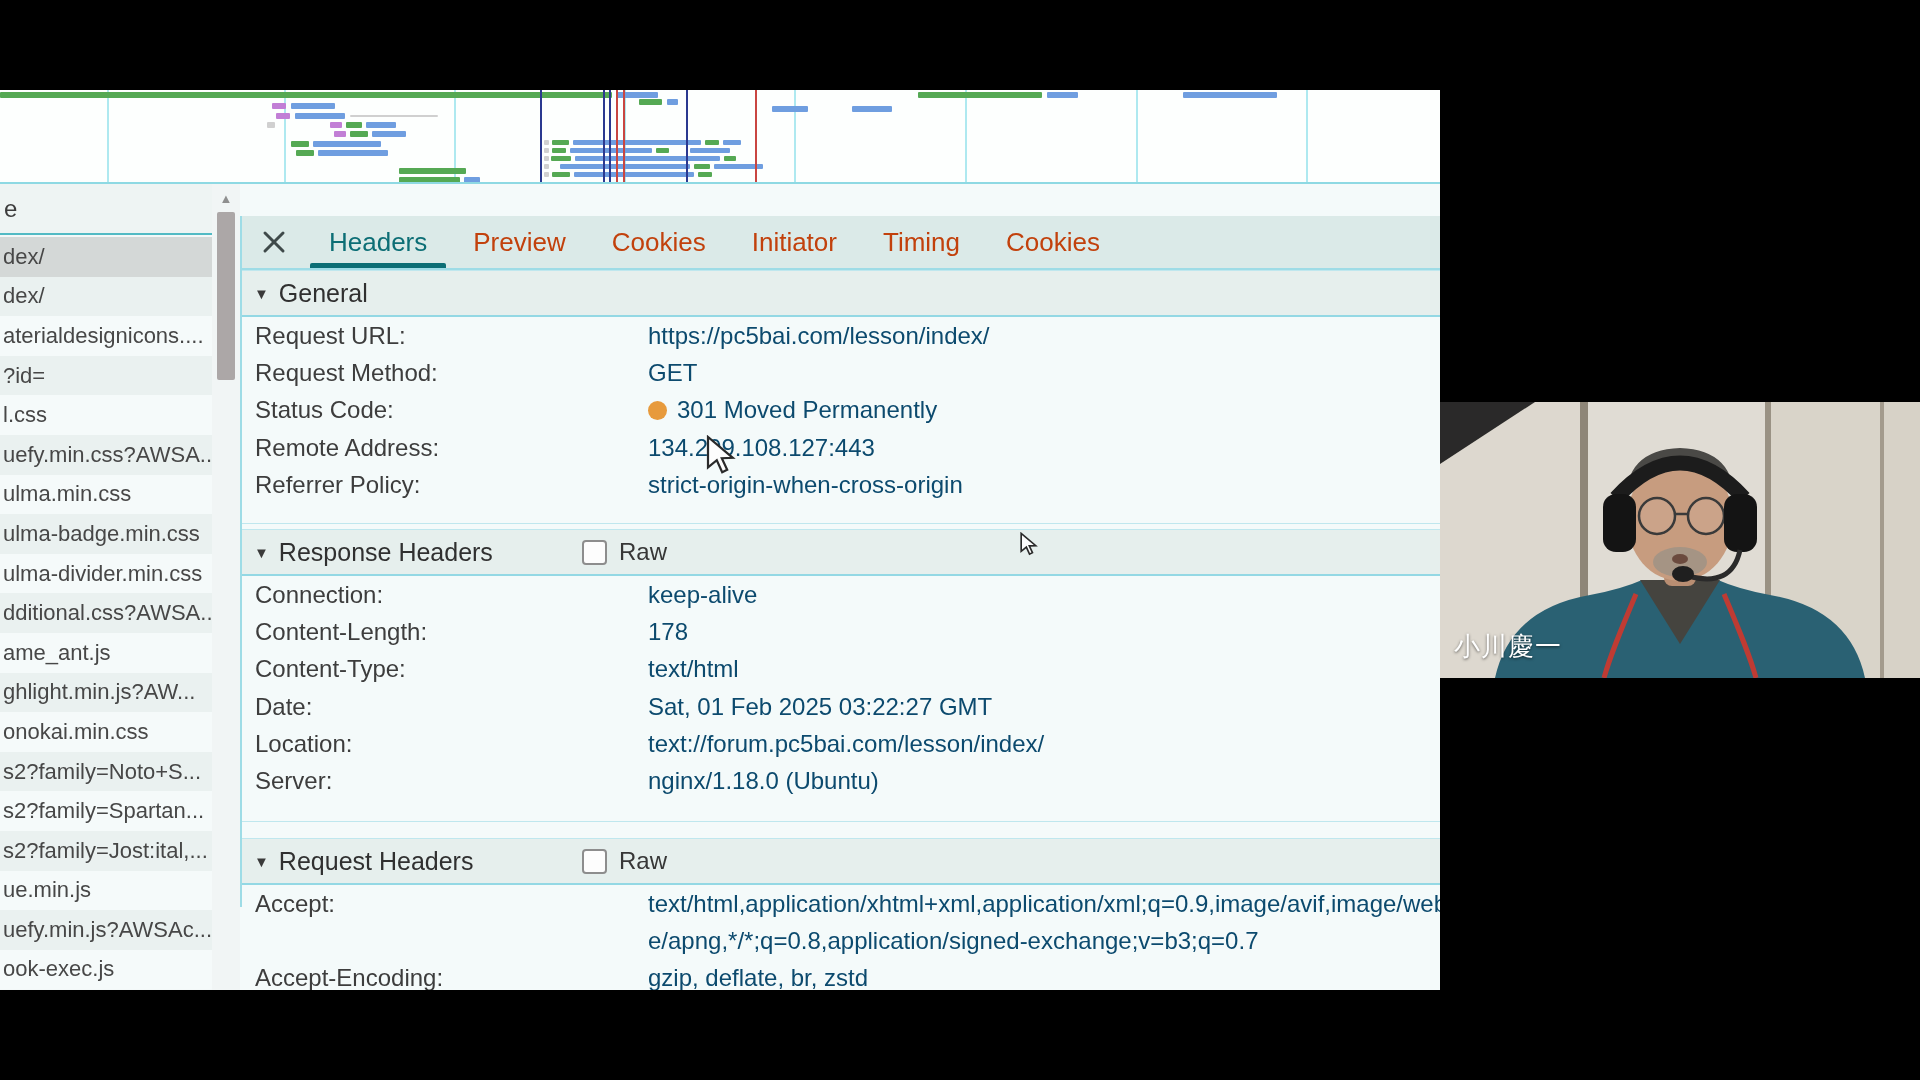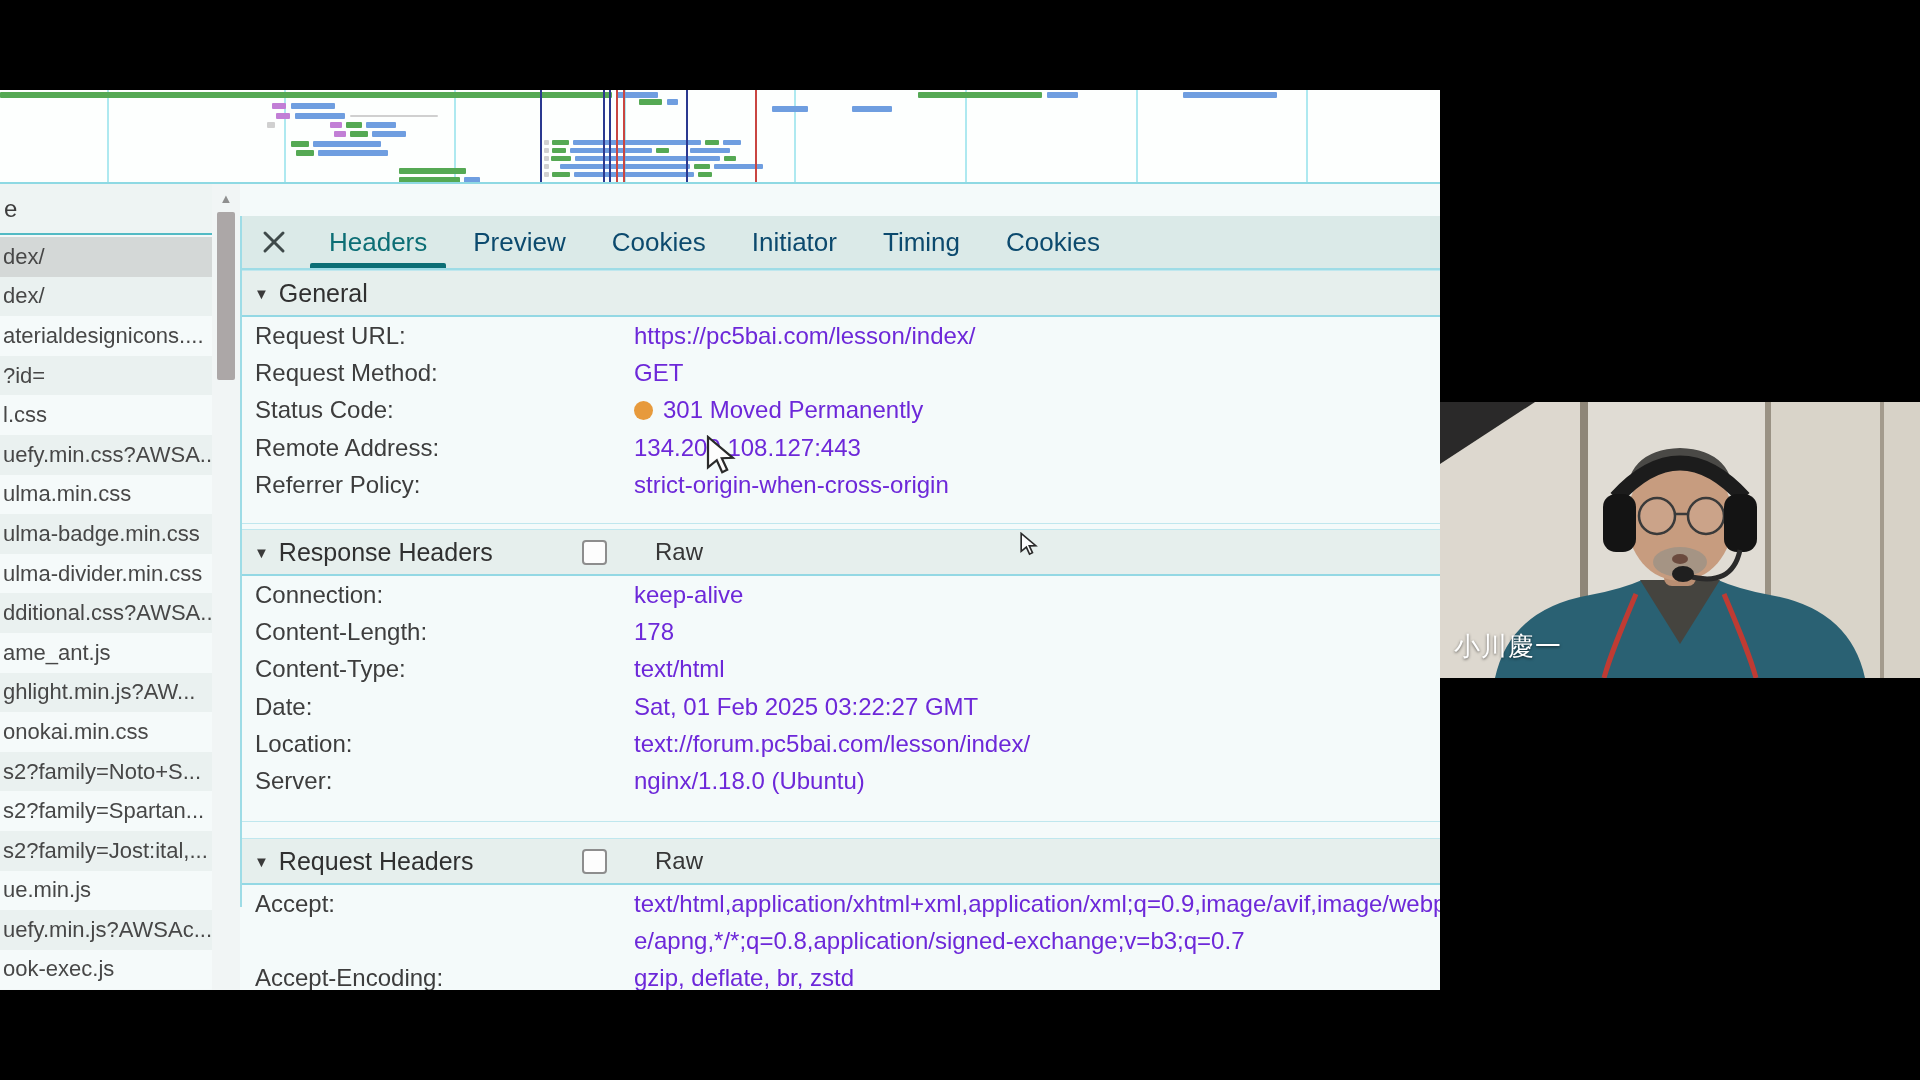--- a/index.html
+++ b/index.html
@@ -30,37 +30,37 @@
   .vscroll{position:absolute;left:212px;top:94px;width:28px;height:806px;background:#f1f5f5;}
   .vscroll .up{position:absolute;left:0;top:2px;width:28px;height:24px;display:flex;align-items:center;justify-content:center;
     color:#8f8f8f;font-size:13px;}
   .vscroll .thumb{position:absolute;left:5px;top:28px;width:18px;height:168px;background:#aca7a7;border-radius:2px;}
 
   
   .main{position:absolute;left:240px;top:94px;width:1200px;height:691px;background:#f4fafa;border-left:2px solid #9edce6;margin-top:32px;}
   .tabbar{position:absolute;left:0;top:0;width:1200px;height:52px;background:#dbeae8;display:flex;align-items:stretch;}
   .close-btn{width:64px;display:flex;align-items:center;justify-content:center;}
   .tabs{display:flex;align-items:stretch;}
-  .tab{display:flex;align-items:center;padding:0 23px;font-size:26px;color:#0c4a6e;position:relative;}
+  .tab{display:flex;align-items:center;padding:0 23px;font-size:26px;color:#c2410c;position:relative;}
   .tab.active{color:#0c6e75;}
   .tab.active .tab-underline{position:absolute;left:4px;right:4px;bottom:0;height:5px;background:#0c6e75;border-radius:2px 2px 0 0;}
   .tabbar-bottom{position:absolute;left:0;top:52px;width:1200px;height:2px;background:#9edce6;}
 
   .section{position:absolute;left:0;width:1200px;background:#f4fafa;border:1px solid #bfe7ee;border-left:none;box-sizing:border-box;}
   .section-header{height:46px;background:#e6efed;border-bottom:2px solid #93d8e4;display:flex;align-items:center;
     padding-left:12px;box-sizing:border-box;color:#303030;font-size:25px;}
   .tri{font-size:15px;margin-right:10px;color:#3a3a3a;}
   .rows{}
   .hrow{position:relative;height:37.3px;}
   .hrow.dbl{height:74.6px;}
   .hlabel{position:absolute;left:13px;top:0;height:37.3px;display:flex;align-items:center;font-size:24px;color:#3d3d3d;white-space:nowrap;}
-  .hvalue{position:absolute;left:392px;top:0;height:37.3px;display:flex;align-items:center;font-size:24px;color:#6d28d9;white-space:nowrap;}
+  .hvalue{position:absolute;left:406px;top:0;height:37.3px;display:flex;align-items:center;font-size:24px;color:#0c4a6e;white-space:nowrap;}
   .hvalue .line2{position:absolute;left:0;top:37.3px;height:37.3px;display:flex;align-items:center;white-space:nowrap;}
   .status-dot{display:inline-block;width:19px;height:19px;border-radius:50%;background:#e79a3c;margin-right:10px;flex:0 0 auto;}
-  .raw-wrap{display:flex;align-items:center;position:absolute;left:340px;top:0;height:44px;gap:36px;}
+  .raw-wrap{display:flex;align-items:center;position:absolute;left:340px;top:0;height:44px;}
   .raw-box{width:21px;height:21px;border:2px solid #8d8d8d;border-radius:4px;background:#fdfdfd;}
   .raw-label{font-size:24px;color:#373737;margin-left:12px;}
 
   
   .cursor{position:absolute;pointer-events:none;}
 
   
   .webcam{position:absolute;left:1440px;top:402px;width:480px;height:276px;background:#d7d2c7;overflow:hidden;}
   .speaker-name{position:absolute;left:14px;bottom:14px;color:#fff;font-size:26px;
     text-shadow:0 1px 3px rgba(0,0,0,.6);letter-spacing:1px;}

